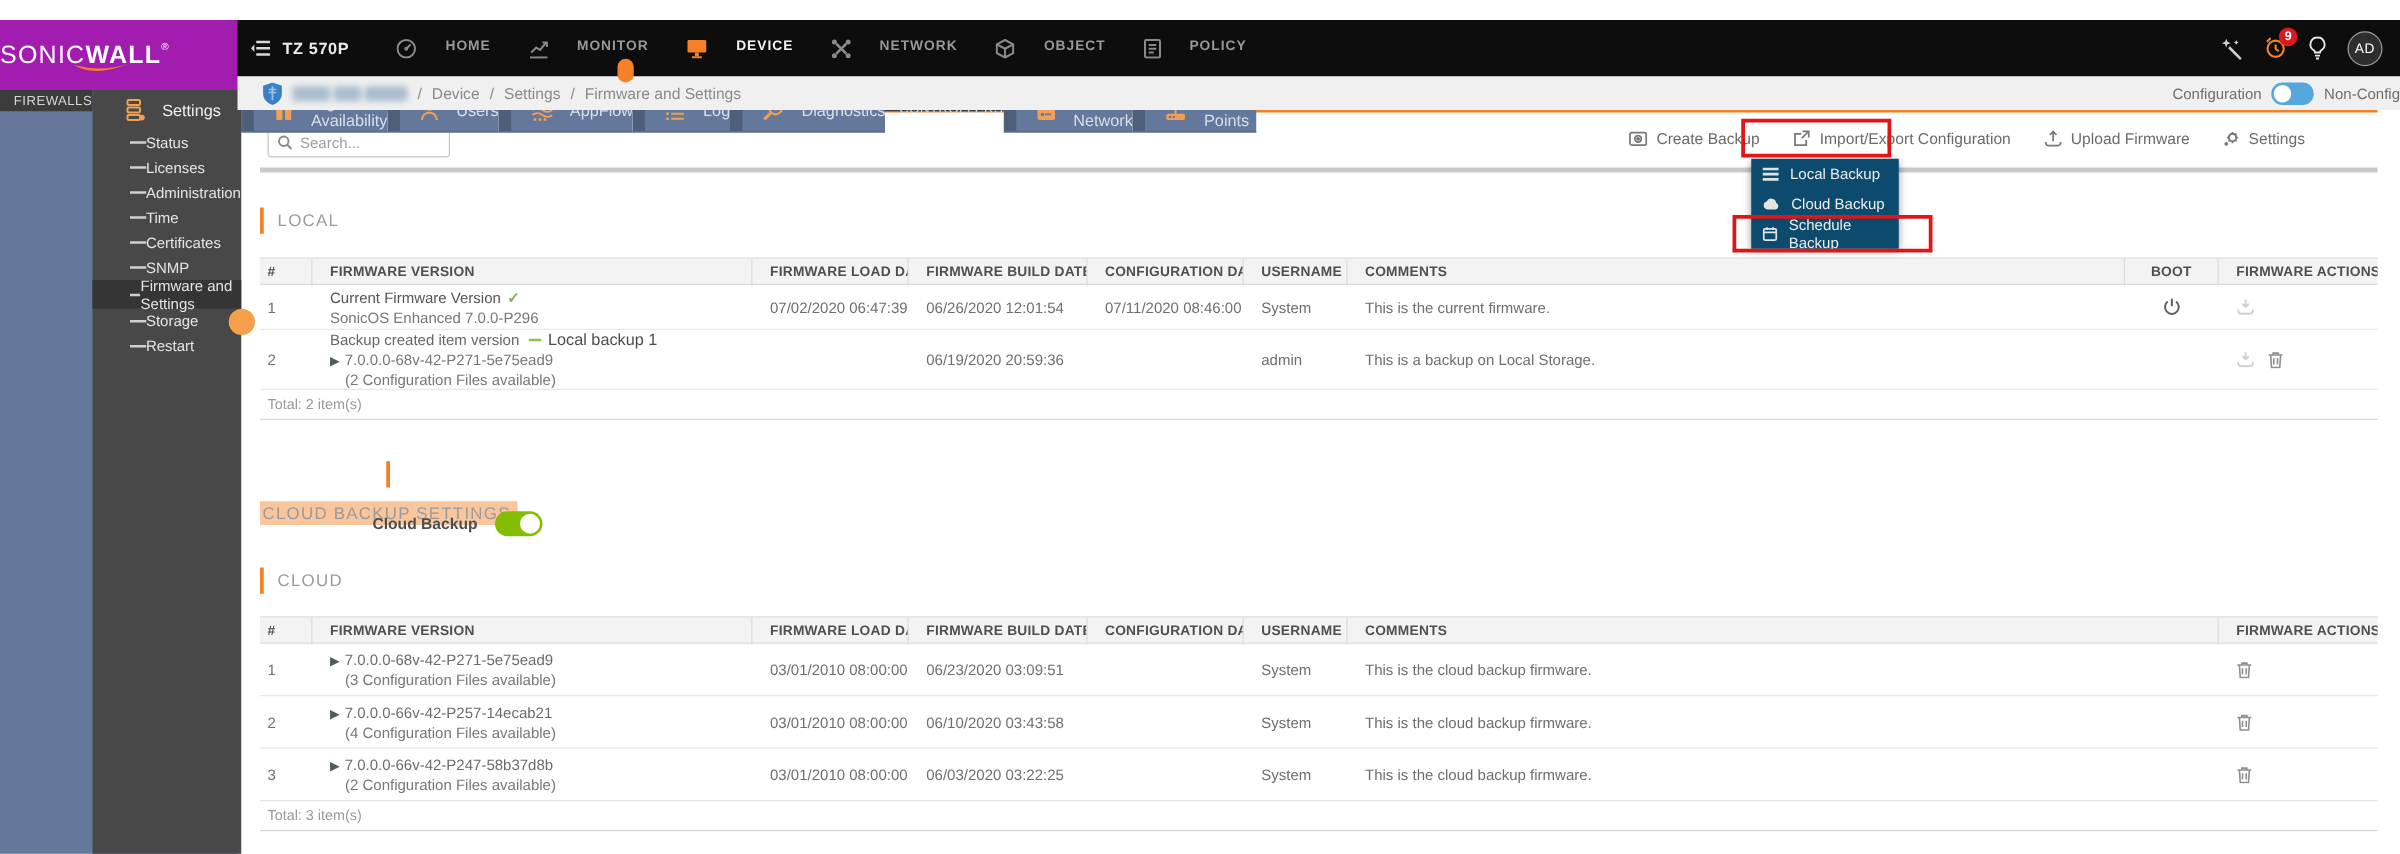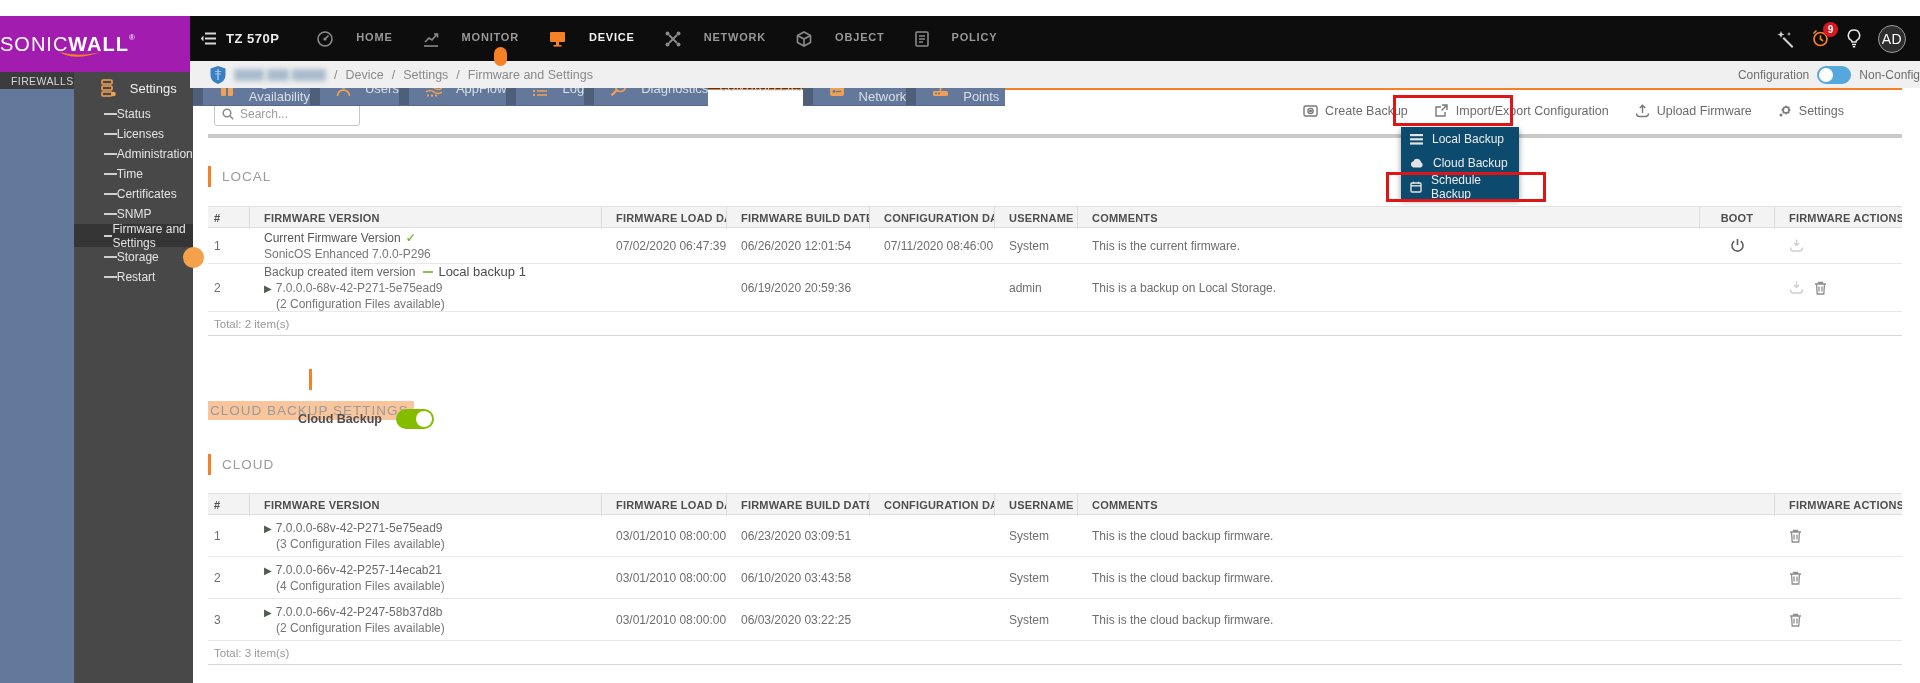--- a/index.html
+++ b/index.html
@@ -21,21 +21,21 @@
   .nav-ic { color:#8a8a8a; }
   .nav-item.active .nav-ic { color:#f58025; }
   #tz { display:flex; align-items:center; gap:9px; margin-right:38px; }
   #tz .lbl { color:#ececec; font-size:13px; font-weight:bold; letter-spacing:.5px; }
   #topbar-right { position:absolute; right:14px; top:0; height:45px; display:flex; align-items:center; gap:17px; }
   #device-dot { position:absolute; left:494px; top:47px; width:13px; height:19px; border-radius:7px; background:#f58025; z-index:7; }
   #notif { position:relative; }
   #notif-badge { position:absolute; top:-7px; right:-8px; background:#d71920; color:#fff; font-size:10px; font-weight:bold;
                  min-width:15px; height:15px; border-radius:8px; display:flex; align-items:center; justify-content:center; padding:0 3px; }
   #avatar { width:28px; height:28px; border-radius:50%; background:#2e2e2e; border:1px solid #9a9a9a; color:#fff;
-            font-size:14px; display:flex; align-items:center; justify-content:center; letter-spacing:.5px; }
+            font-size:11px; display:flex; align-items:center; justify-content:center; letter-spacing:.5px; }
 
   
   #crumbbar { position:absolute; left:190px; top:61px; width:1730px; height:27px; background:#f0f0f0; z-index:4;
               display:flex; align-items:center; }
   #crumb-left { display:flex; align-items:center; gap:8px; margin-left:20px; }
   .blurname { display:flex; gap:3px; filter:blur(2.5px); }
   .blurname i { display:block; height:12px; background:#a9bccd; border-radius:2px; }
   .crumb-seg, .crumb-sep { color:#8a8a8a; font-size:12.5px; }
   #crumb-right { margin-left:auto; margin-right:0; display:flex; align-items:center; gap:8px; }
   #crumb-right .cfg { color:#6e6e6e; font-size:12px; }

